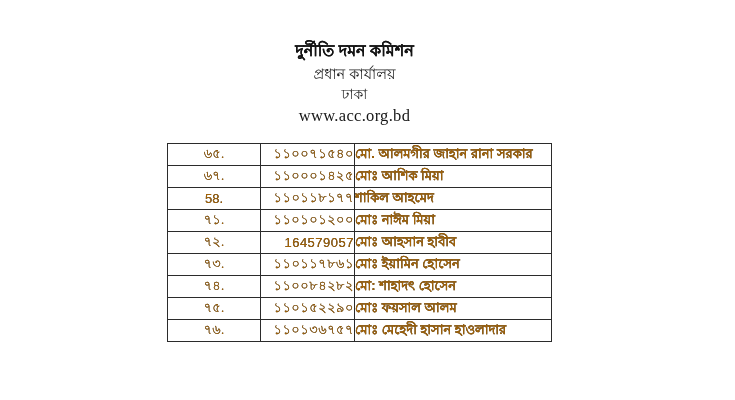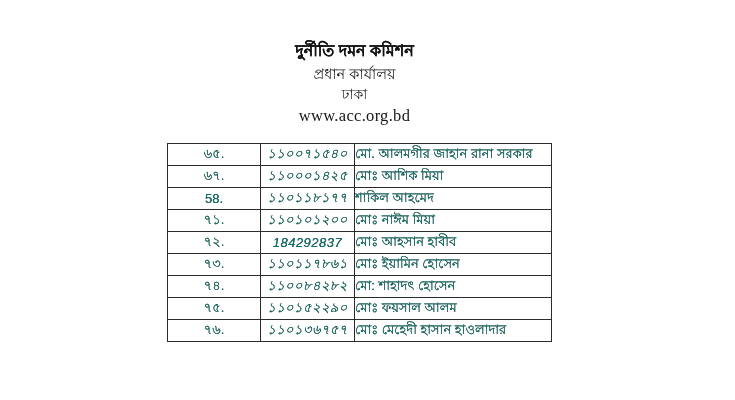--- a/index.html
+++ b/index.html
@@ -54,29 +54,29 @@
     top: 143px;
     width: 381px;
     border-collapse: collapse;
     table-layout: fixed;
   }
   table.roster td {
     border: 1.4px solid #2b2b2b;
     height: 17.7px;
     padding: 0;
     font-size: 13px;
-    color: #0f766e;
+    color: #a16207;
     text-shadow: 0 0 0.4px #2a2a2a;
     vertical-align: middle;
     white-space: nowrap;
     overflow: hidden;
   }
   td.serial-cell { width: 92px;  text-align: center; }
-  td.id-cell     { width: 93px;  text-align: center; letter-spacing: 0.5px; font-style: italic; }
-  td.name-cell   { width: 196px; text-align: left; padding-left: 7px; }
+  td.id-cell     { width: 93px;  text-align: right; letter-spacing: 0.5px; }
+  td.name-cell   { width: 196px; text-align: left; padding-left: 7px; font-weight: bold; }
 </style>
 </head>
 <body>
 
 <div class="page">
 
   <div class="doc-header">
     <div class="org-name">দুর্নীতি দমন কমিশন</div>
     <div class="office-name">প্রধান কার্যালয়</div>
     <div class="city-name">ঢাকা</div>
@@ -100,21 +100,21 @@
           <td class="id-cell">১১০১১৮১৭৭</td>
           <td class="name-cell">শাকিল আহমেদ</td>
         </tr>
         <tr>
           <td class="serial-cell">৭১.</td>
           <td class="id-cell">১১০১০১২০০</td>
           <td class="name-cell">মোঃ নাঈম মিয়া</td>
         </tr>
         <tr>
           <td class="serial-cell">৭২.</td>
-          <td class="id-cell">184292837</td>
+          <td class="id-cell">164579057</td>
           <td class="name-cell">মোঃ আহসান হাবীব</td>
         </tr>
         <tr>
           <td class="serial-cell">৭৩.</td>
           <td class="id-cell">১১০১১৭৮৬১</td>
           <td class="name-cell">মোঃ ইয়ামিন হোসেন</td>
         </tr>
         <tr>
           <td class="serial-cell">৭৪.</td>
           <td class="id-cell">১১০০৮৪২৮২</td>

